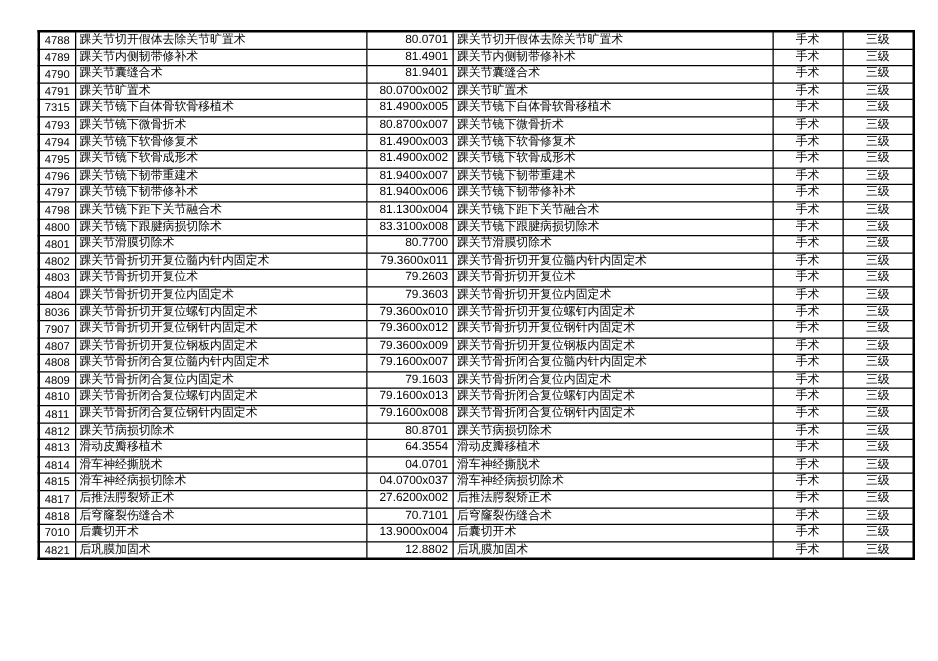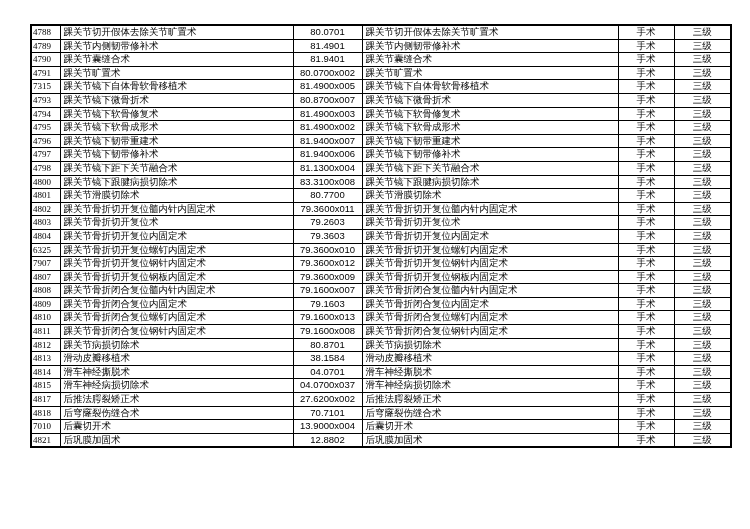--- a/index.html
+++ b/index.html
@@ -27,32 +27,32 @@
     border: 1px solid #000;
     height: 12.6px;
     padding: 0 3px;
     font-size: 9px;
     line-height: 12.6px;
     overflow: hidden;
     white-space: nowrap;
     vertical-align: middle;
   }
   td.c-id {
-    text-align: left;
+    text-align: center;
     padding: 0 1px;
-    font-family: Liberation Serif, serif;
+    font-family: Liberation Sans, sans-serif;
   }
   td.c-name, td.c-name2 {
     text-align: left;
     font-size: 9.5px;
   }
   td.c-code {
     font-family: "Liberation Sans", sans-serif;
     font-size: 9.5px;
-    text-align: center;
+    text-align: right;
   }
   td.c-cat, td.c-level {
     text-align: center;
     font-size: 9.5px;
   }
 </style>
 </head>
 <body>
 
 <div class="page">
@@ -205,21 +205,21 @@
   <tr>
     <td class="c-id">4804</td>
     <td class="c-name">踝关节骨折切开复位内固定术</td>
     <td class="c-code">79.3603</td>
     <td class="c-name2">踝关节骨折切开复位内固定术</td>
     <td class="c-cat">手术</td>
     <td class="c-level">三级</td>
   </tr>
 
   <tr>
-    <td class="c-id">6325</td>
+    <td class="c-id">8036</td>
     <td class="c-name">踝关节骨折切开复位螺钉内固定术</td>
     <td class="c-code">79.3600x010</td>
     <td class="c-name2">踝关节骨折切开复位螺钉内固定术</td>
     <td class="c-cat">手术</td>
     <td class="c-level">三级</td>
   </tr>
 
   <tr>
     <td class="c-id">7907</td>
     <td class="c-name">踝关节骨折切开复位钢针内固定术</td>
@@ -279,21 +279,21 @@
     <td class="c-name">踝关节病损切除术</td>
     <td class="c-code">80.8701</td>
     <td class="c-name2">踝关节病损切除术</td>
     <td class="c-cat">手术</td>
     <td class="c-level">三级</td>
   </tr>
 
   <tr>
     <td class="c-id">4813</td>
     <td class="c-name">滑动皮瓣移植术</td>
-    <td class="c-code">38.1584</td>
+    <td class="c-code">64.3554</td>
     <td class="c-name2">滑动皮瓣移植术</td>
     <td class="c-cat">手术</td>
     <td class="c-level">三级</td>
   </tr>
 
   <tr>
     <td class="c-id">4814</td>
     <td class="c-name">滑车神经撕脱术</td>
     <td class="c-code">04.0701</td>
     <td class="c-name2">滑车神经撕脱术</td>

